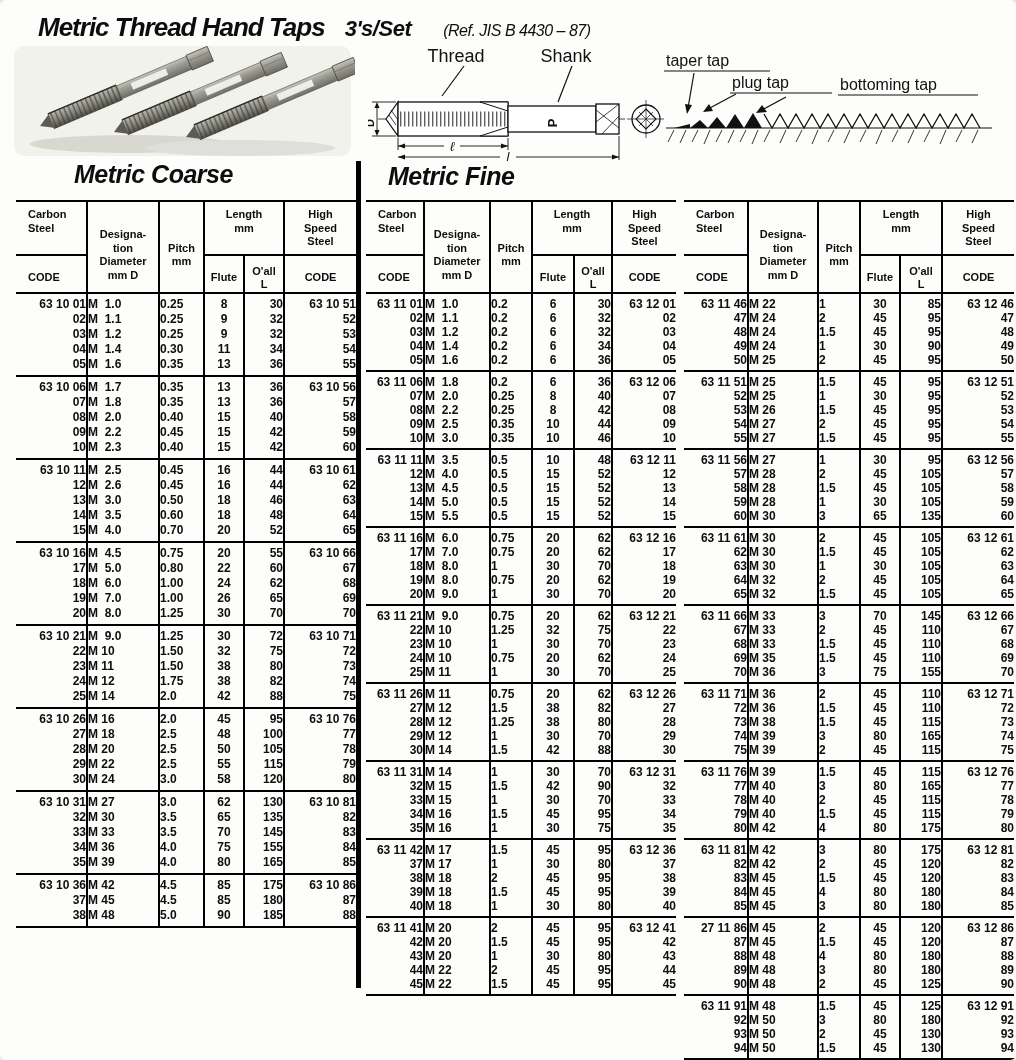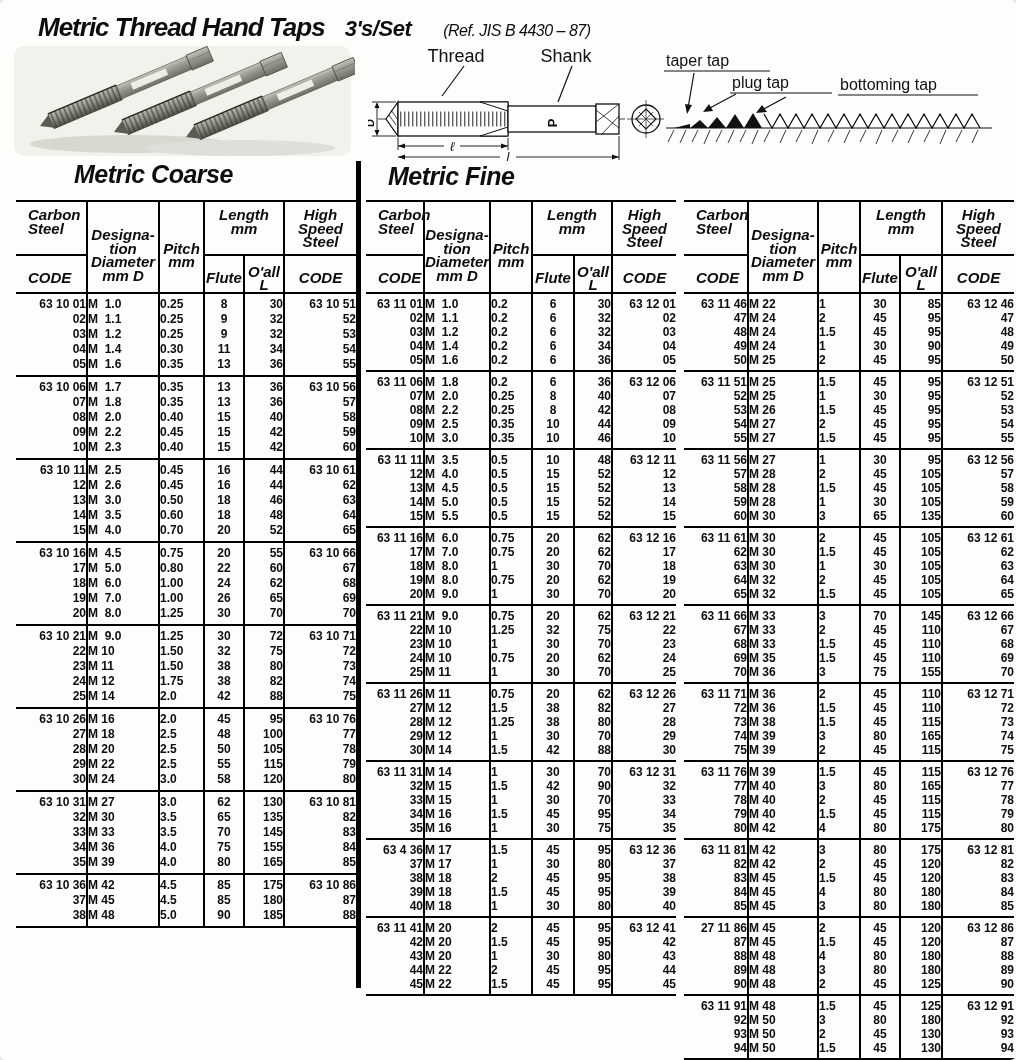--- a/index.html
+++ b/index.html
@@ -25,21 +25,21 @@
   #coarse-title{left:74px;top:160px;}
   #fine-title{left:388px;top:162px;}
   #divider{position:absolute;left:356px;top:161px;width:5px;height:827px;background:#000;}
 
   
   .cat{position:absolute;border-collapse:collapse;table-layout:fixed;}
   #tbl0{left:16px;top:200px;width:340px;}
   #tbl1{left:366px;top:200px;width:310px;}
   #tbl2{left:684px;top:200px;width:330px;}
   .cat th,.cat td{border:0;padding:0;font-weight:700;color:#0d0d0d;}
-  .cat th{font-size:15px;line-height:13.5px;white-space:pre-line;vertical-align:top;padding-top:6px;text-align:center;font-style:italic;}
+  .cat th{font-size:11px;line-height:13.5px;white-space:pre-line;vertical-align:top;padding-top:6px;text-align:center;}
   .cat thead tr:first-child th{border-top:2px solid #000;}
   .cat th,.cat td{border-left:2px solid #000;}
   .cat tr th:first-child,.cat tr td:first-child{border-left:0;}
   .cat th.split{border-bottom:2px solid #000;}
   .cat th.deep{vertical-align:middle;padding-top:16px;border-bottom:2px solid #000;text-align:center;}
   .cat thead tr.h2row th{border-bottom:2px solid #000;vertical-align:middle;padding-top:8px;}
   .cat thead tr:first-child{height:54px;}
   .cat thead tr.h2row{height:38px;}
   .cat th.left{text-align:left;padding-left:12px;}
   .cat td{font-size:12px;}
@@ -855,21 +855,21 @@
         </tr>
         <tr class="ge">
           <td class="td-code">35</td>
           <td class="td-desig">M 16</td>
           <td class="td-pitch">1</td>
           <td class="td-flute">30</td>
           <td class="td-oall">75</td>
           <td class="td-hss">35</td>
         </tr>
         <tr class="gs">
-          <td class="td-code">63 4 36</td>
+          <td class="td-code">63 11 42</td>
           <td class="td-desig">M 17</td>
           <td class="td-pitch">1.5</td>
           <td class="td-flute">45</td>
           <td class="td-oall">95</td>
           <td class="td-hss">63 12 36</td>
         </tr>
         <tr>
           <td class="td-code">37</td>
           <td class="td-desig">M 17</td>
           <td class="td-pitch">1</td>

